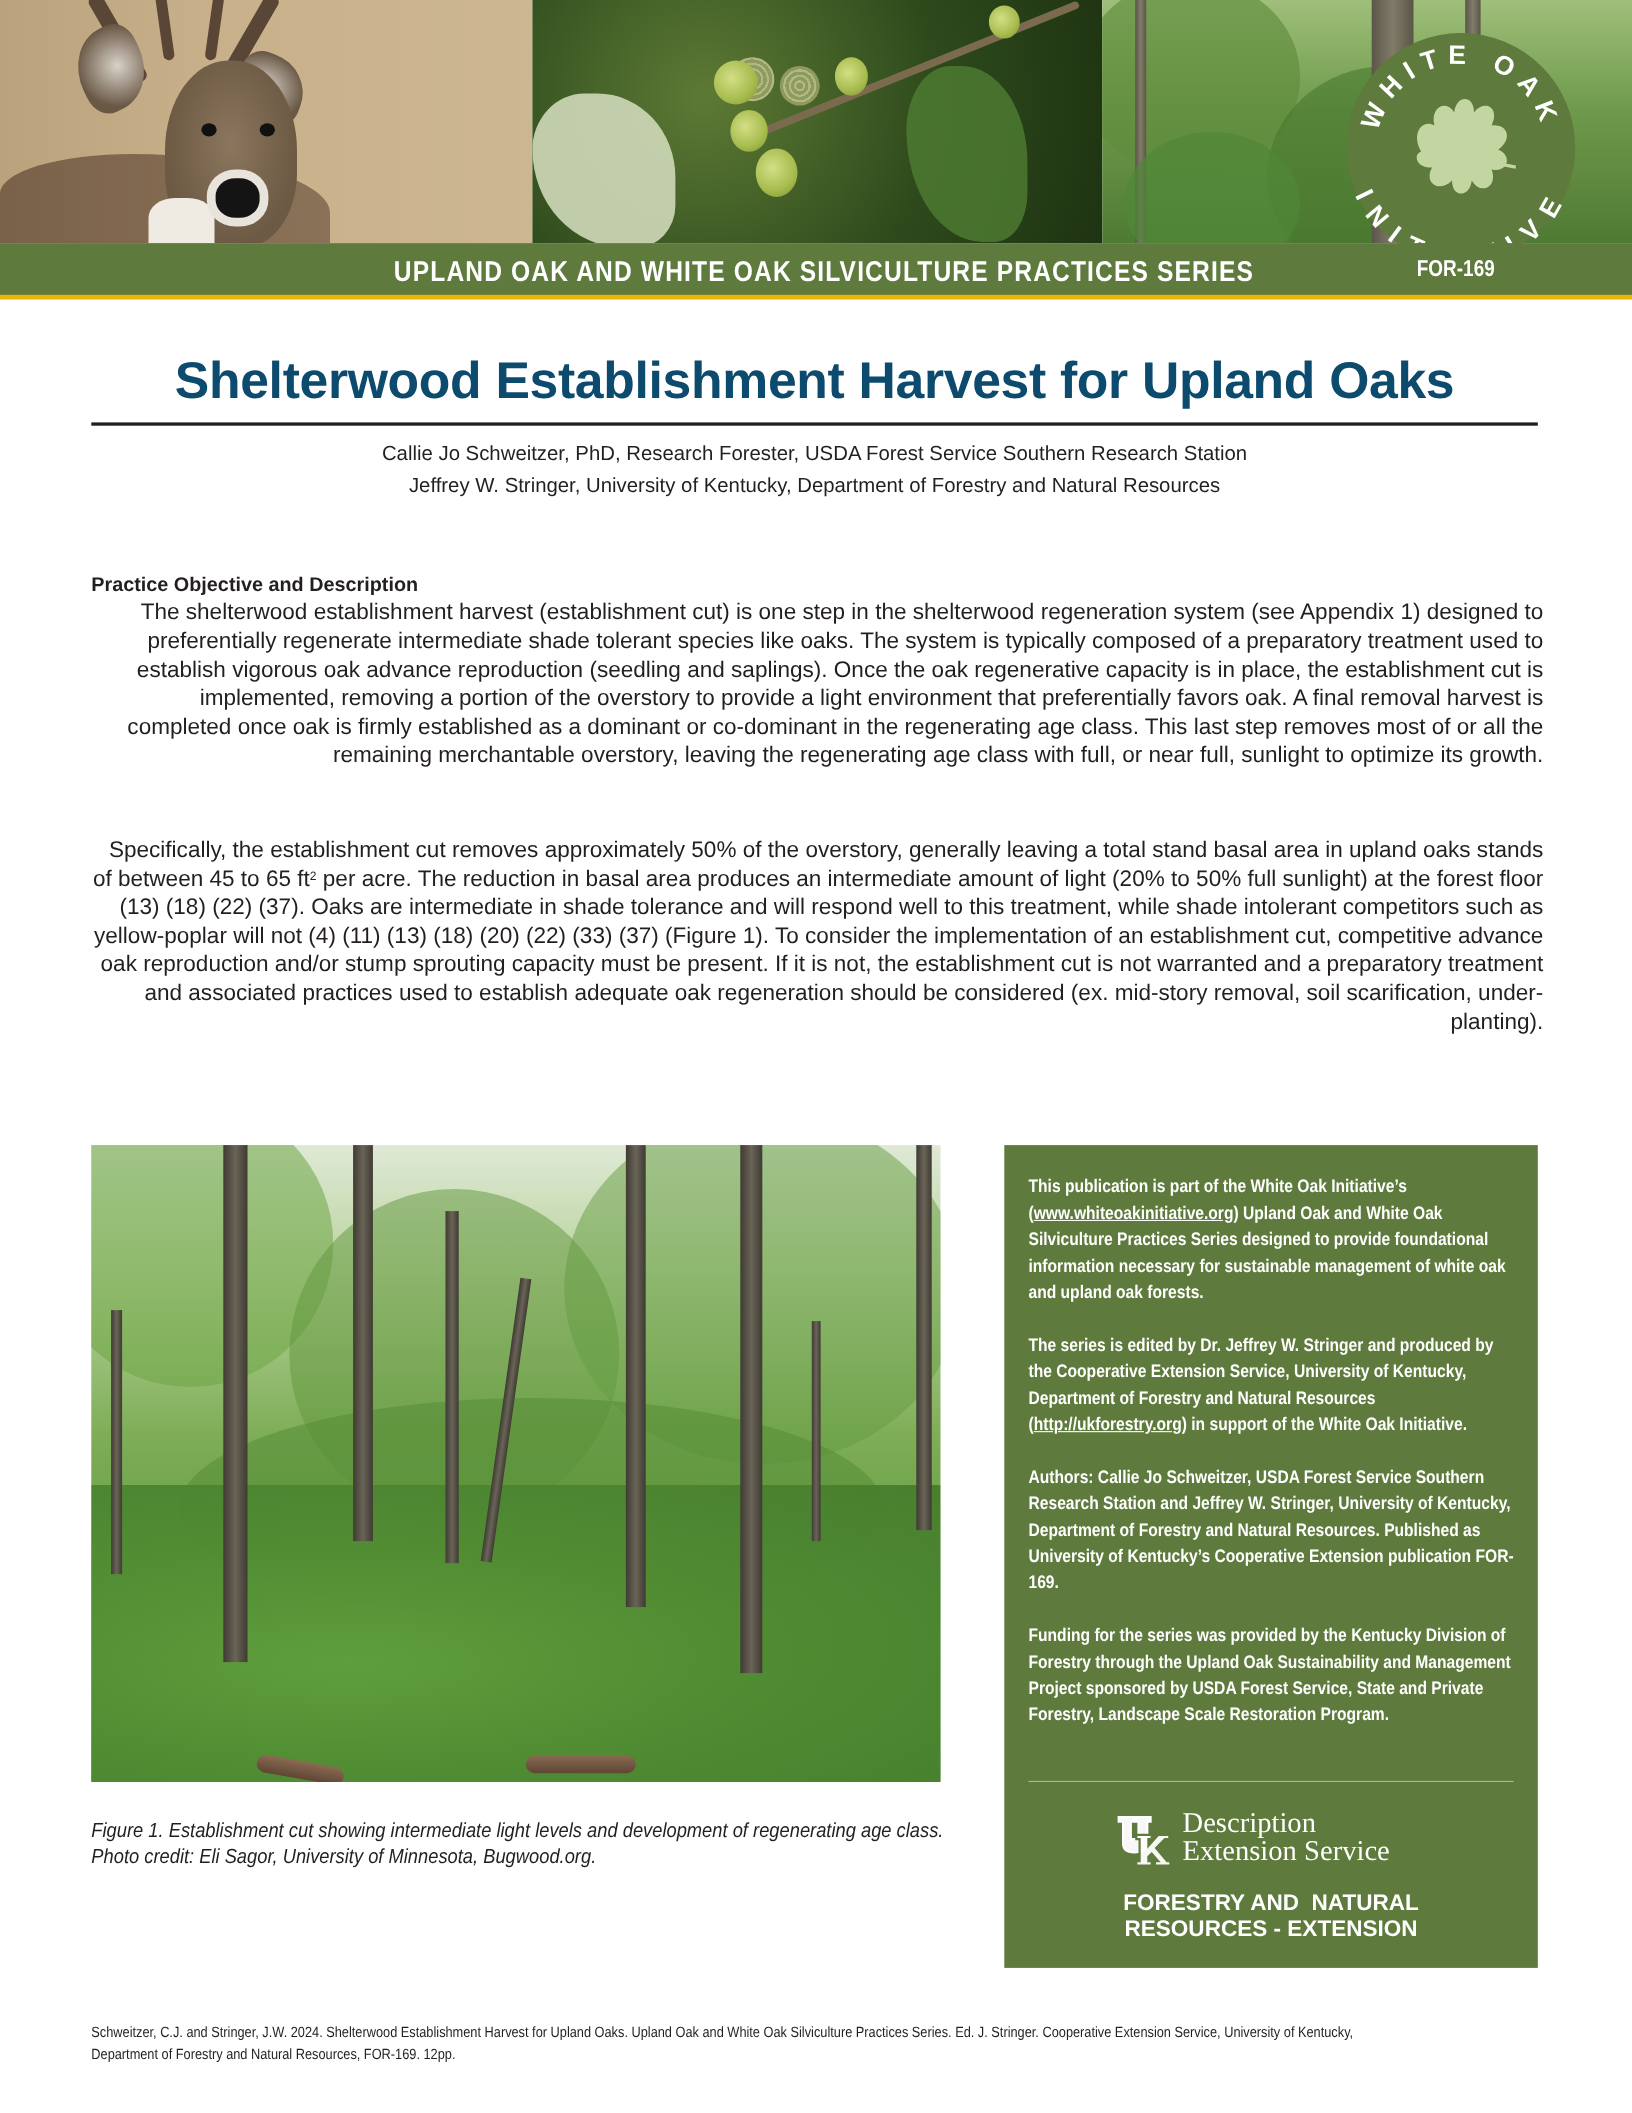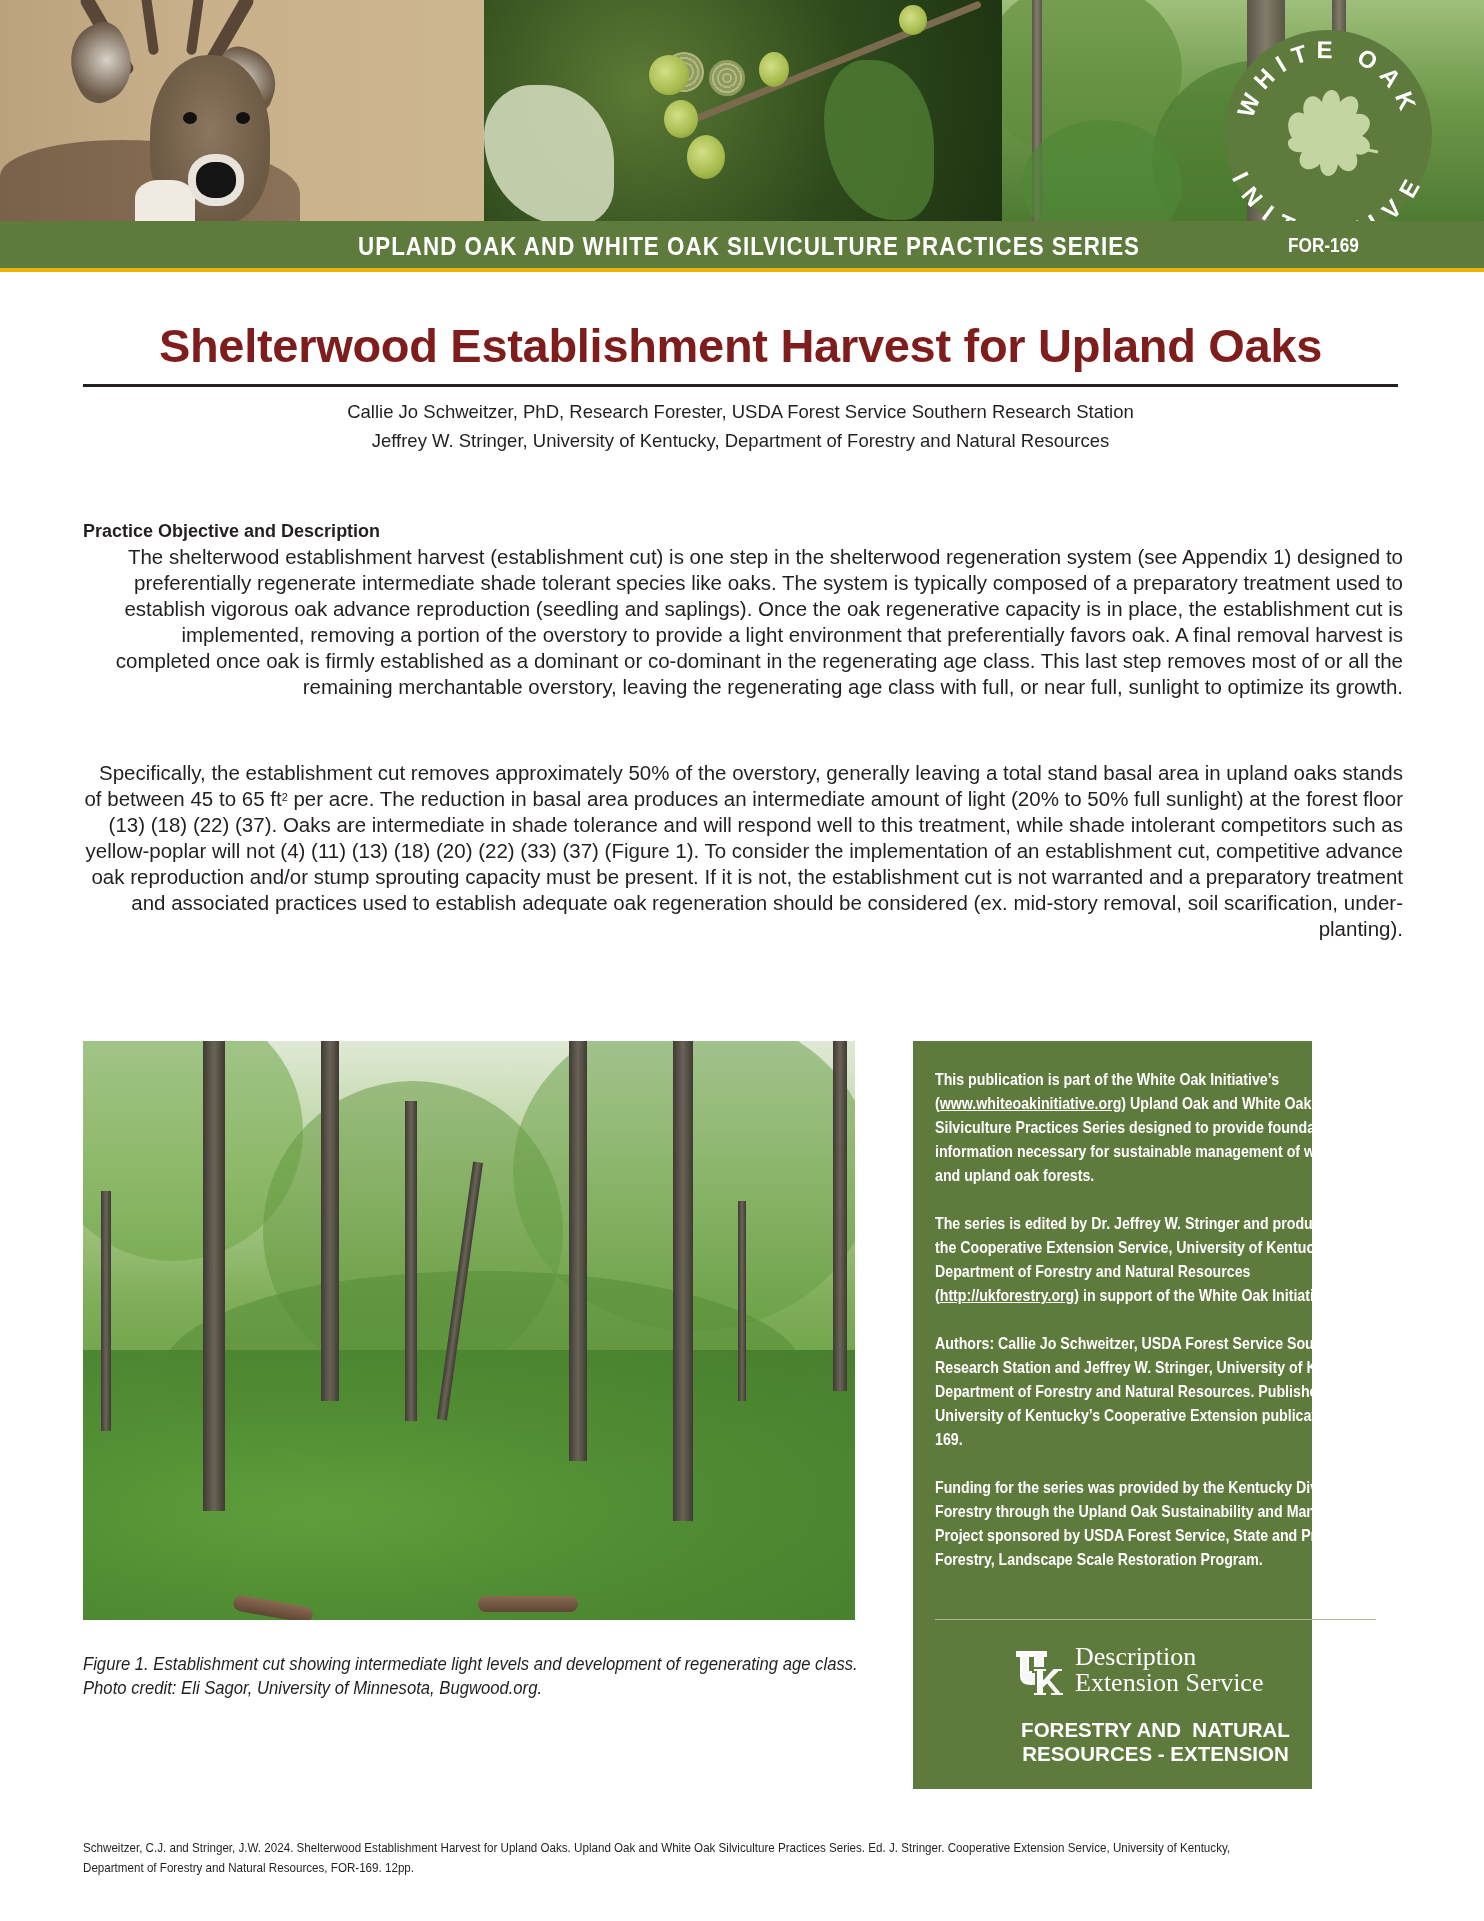--- a/index.html
+++ b/index.html
@@ -39,21 +39,21 @@
 
   
   .woi-logo { position: absolute; left: 1222px; top: 28px; width: 212px; height: 212px; }
 
   
   .banner { position: absolute; left: 0; top: 221px; width: 1484px; height: 51px; background: #5e7a3c; border-bottom: 4px solid #eab308; }
   .banner-title { position: absolute; left: 358px; top: 10px; font-family: "Liberation Sans", sans-serif; font-weight: bold; font-size: 26px; letter-spacing: 1.2px; color: #ffffff; transform: scaleX(0.86); transform-origin: left center; white-space: nowrap; }
   .banner-code { position: absolute; left: 1288px; top: 12px; font-family: "Liberation Sans", sans-serif; font-weight: bold; font-size: 21px; color: #ffffff; transform: scaleX(0.82); transform-origin: left center; }
 
   
-  .doc-title { position: absolute; left: 83px; width: 1315px; top: 318px; text-align: center; font-family: "Liberation Sans", sans-serif; font-weight: bold; font-size: 47px; color: #7f1d1d; letter-spacing: -0.3px; }
+  .doc-title { position: absolute; left: 83px; width: 1315px; top: 318px; text-align: center; font-family: "Liberation Sans", sans-serif; font-weight: bold; font-size: 47px; color: #0c4a6e; letter-spacing: -0.3px; }
   .title-rule { position: absolute; left: 83px; top: 384px; width: 1315px; height: 3px; background: #231f20; }
   .authors { position: absolute; left: 83px; width: 1315px; top: 397px; text-align: center; font-size: 18.5px; line-height: 29px; color: #231f20; }
 
   
   .section { position: absolute; left: 83px; width: 1320px; font-size: 20.5px; line-height: 26px; color: #231f20; }
   .section-heading { font-weight: bold; font-size: 18px; }
   .sec1 { top: 518px; }
   .sec2 { top: 760px; }
   .para { text-align: right; }
   sup { font-size: 11px; vertical-align: top; position: relative; top: -2px; }
@@ -61,21 +61,21 @@
   
   .figure-photo { position: absolute; left: 83px; top: 1041px; width: 772px; height: 579px; overflow: hidden; background: linear-gradient(180deg, #dfe9d6 0%, #b9d39c 20%, #7fae58 45%, #5f9a3e 70%, #4b8a33 100%); }
   .fig-trunk { position: absolute; background: linear-gradient(90deg, #3f3b33, #6a6457, #3f3b33); }
   .fig-canopy { position: absolute; border-radius: 50%; background: rgba(110, 165, 70, 0.55); }
   .fig-under { position: absolute; left: 0; bottom: 0; width: 100%; height: 270px; background: radial-gradient(ellipse at 30% 60%, #5f9e3c 0%, rgba(80,140,50,0.9) 45%, rgba(70,125,45,0.95) 100%); }
   .fig-log { position: absolute; height: 16px; background: linear-gradient(180deg, #8a6a52, #5e4634); border-radius: 8px; }
 
   .caption { position: absolute; left: 83px; top: 1652px; width: 780px; font-family: "Liberation Sans", sans-serif; font-style: italic; font-size: 18.5px; line-height: 24px; color: #231f20; transform: scaleX(0.9); transform-origin: left top; width: 866px; }
 
   
-  .info-box { position: absolute; left: 913px; top: 1041px; width: 399px; height: 748px; background: #5e7a3c; color: #ffffff; }
+  .info-box { position: absolute; left: 913px; top: 1041px; width: 485px; height: 748px; background: #5e7a3c; color: #ffffff; }
   .info-text { position: absolute; left: 22px; top: 26px; width: 520px; font-family: "Liberation Sans", sans-serif; font-weight: bold; font-size: 16.5px; line-height: 24px; transform: scaleX(0.86); transform-origin: left top; }
   .info-para { margin-bottom: 24px; }
   .info-link { text-decoration: underline; }
   .info-rule { position: absolute; left: 22px; top: 578px; width: 441px; height: 1px; background: #a9bb92; }
   .uk-logo { position: absolute; left: 102px; top: 607px; width: 50px; height: 50px; }
   .ces-text { position: absolute; left: 162px; top: 603px; font-family: "Liberation Serif", serif; font-size: 26px; line-height: 26px; color: #ffffff; }
   .fnr-text { position: absolute; left: 0; width: 485px; top: 677px; text-align: center; font-family: "Liberation Sans", sans-serif; font-weight: bold; font-size: 20.5px; line-height: 24px; color: #ffffff; }
 
   
   .citation { position: absolute; left: 83px; top: 1838px; width: 1500px; font-family: "Liberation Sans", sans-serif; font-size: 13.5px; line-height: 20px; color: #231f20; transform: scaleX(0.86); transform-origin: left top; }

